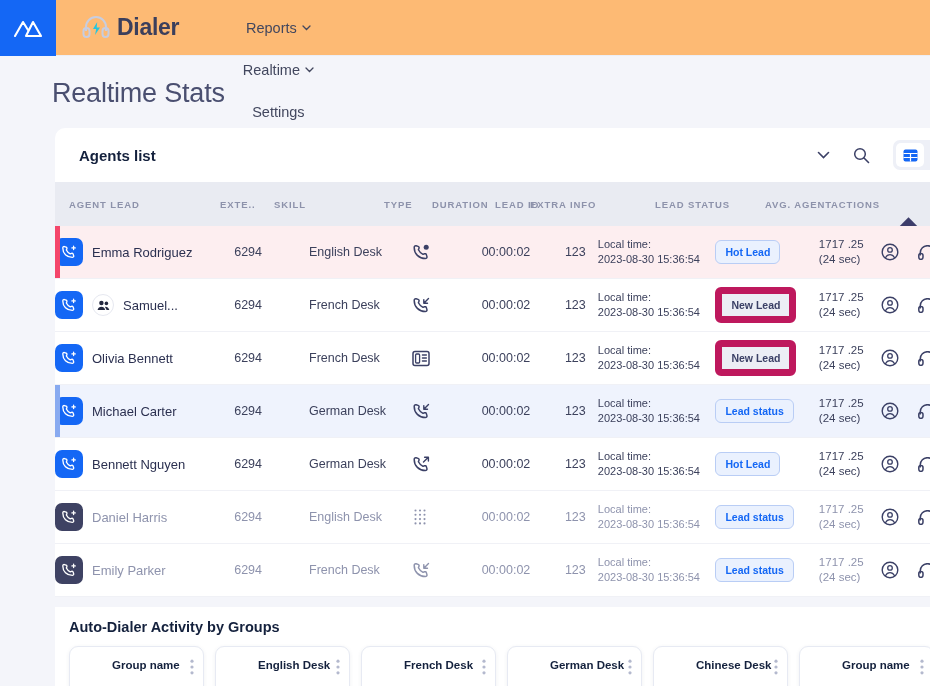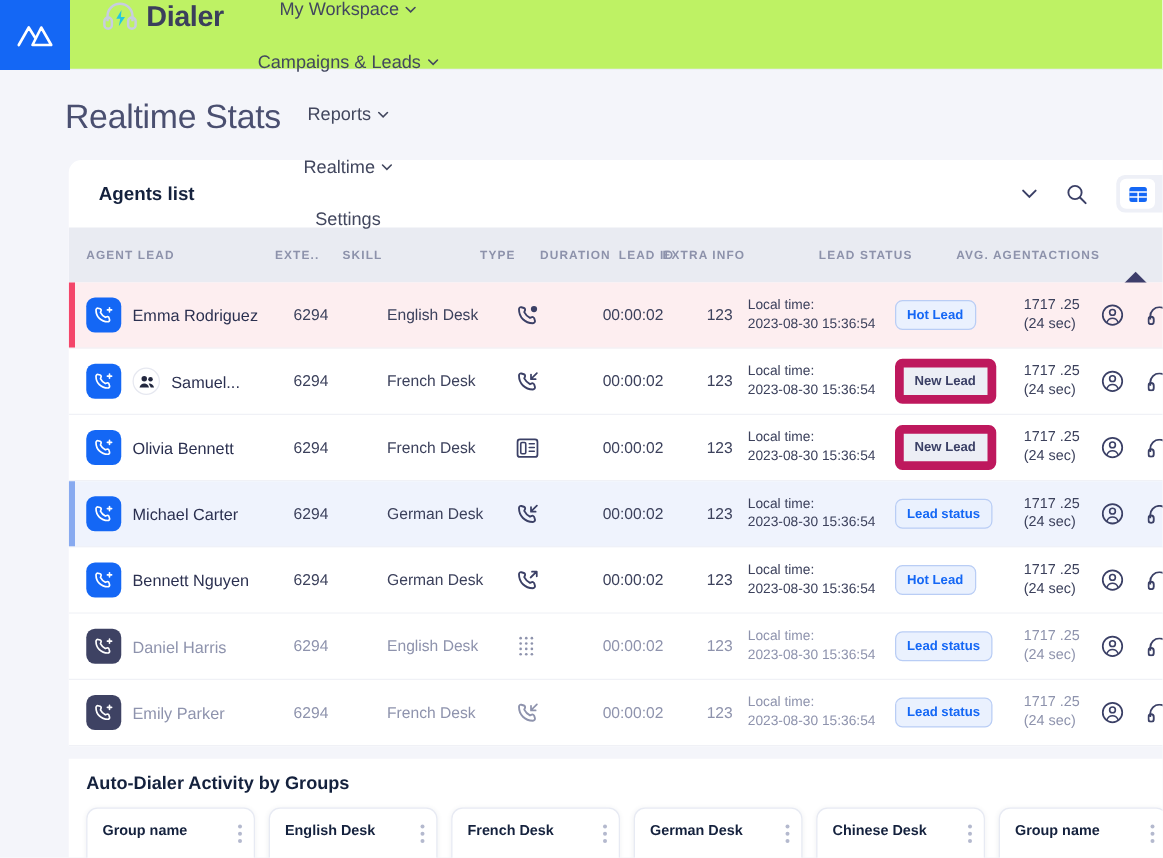--- a/index.html
+++ b/index.html
@@ -8,22 +8,22 @@
     font-family: "Liberation Sans", sans-serif;
     background: #f4f5fa;
     overflow: hidden;
   }
   body { position: relative; }
 
   
   .topbar {
     position: absolute; top: 0; left: 0;
     width: 930px; height: 56px;
-    background: #bef264;
-    display: flex; align-items: flex-start;
+    background: #fdba74;
+    display: flex; align-items: center;
     border-bottom: 1px solid #eceef5;
     z-index: 10;
   }
   .logo-square {
     width: 56px; height: 56px;
     background: #1467f5;
     display: flex; align-items: center; justify-content: center;
     flex: 0 0 56px;
   }
   .brand {
@@ -113,21 +113,21 @@
   }
   .row.alert { background: #fdeef0; }
   .row.selected { background: #eff3fd; }
   .row .bar {
     position: absolute; left: 0; top: 0; bottom: 0; width: 5px;
   }
   .row.alert .bar { background: #f4466a; }
   .row.selected .bar { background: #88aaf0; }
 
   
-  .c-state  { width: 165px; padding-left: 14px; display: flex; align-items: center; gap: 9px; }
+  .c-state  { width: 165px; padding-left: 0; display: flex; align-items: center; gap: 9px; }
   .c-ext    { width: 54px; }
   .c-skill  { width: 110px; }
   .c-type   { width: 48px; display: flex; align-items: center; }
   .c-dur    { width: 63px; }
   .c-lead   { width: 35px; }
   .c-extra  { width: 125px; }
   .c-status { width: 110px; }
   .c-idle   { width: 66px; }
   .c-act    { width: 100px; display: flex; align-items: center; gap: 19px; }
 
@@ -182,21 +182,21 @@
   .group-card {
     width: 135px; height: 58px;
     background: #ffffff;
     border: 1px solid #e7eaf3;
     border-radius: 9px;
     box-shadow: 0 1px 4px rgba(40,50,90,0.07);
     display: flex; align-items: flex-start; justify-content: space-between;
     padding: 12px 9px 0 12px;
     flex: 0 0 135px;
   }
-  .group-name { font-size: 11.5px; font-weight: bold; color: #14213d; white-space: nowrap; }
+  .group-name { font-size: 11.5px; font-weight: bold; color: #14213d; white-space: nowrap; margin-left: 30px; }
 </style>
 </head>
 <body>
 
 <div class="topbar">
   <div class="logo-square">
     <svg width="30" height="22" viewBox="0 0 30 22">
       <path d="M2 19 L10 5 L15 13 M13 19 L20 5 L28 19 L13 19 Z" fill="none" stroke="#ffffff" stroke-width="2.1" stroke-linejoin="round" stroke-linecap="round"></path>
     </svg>
   </div>

